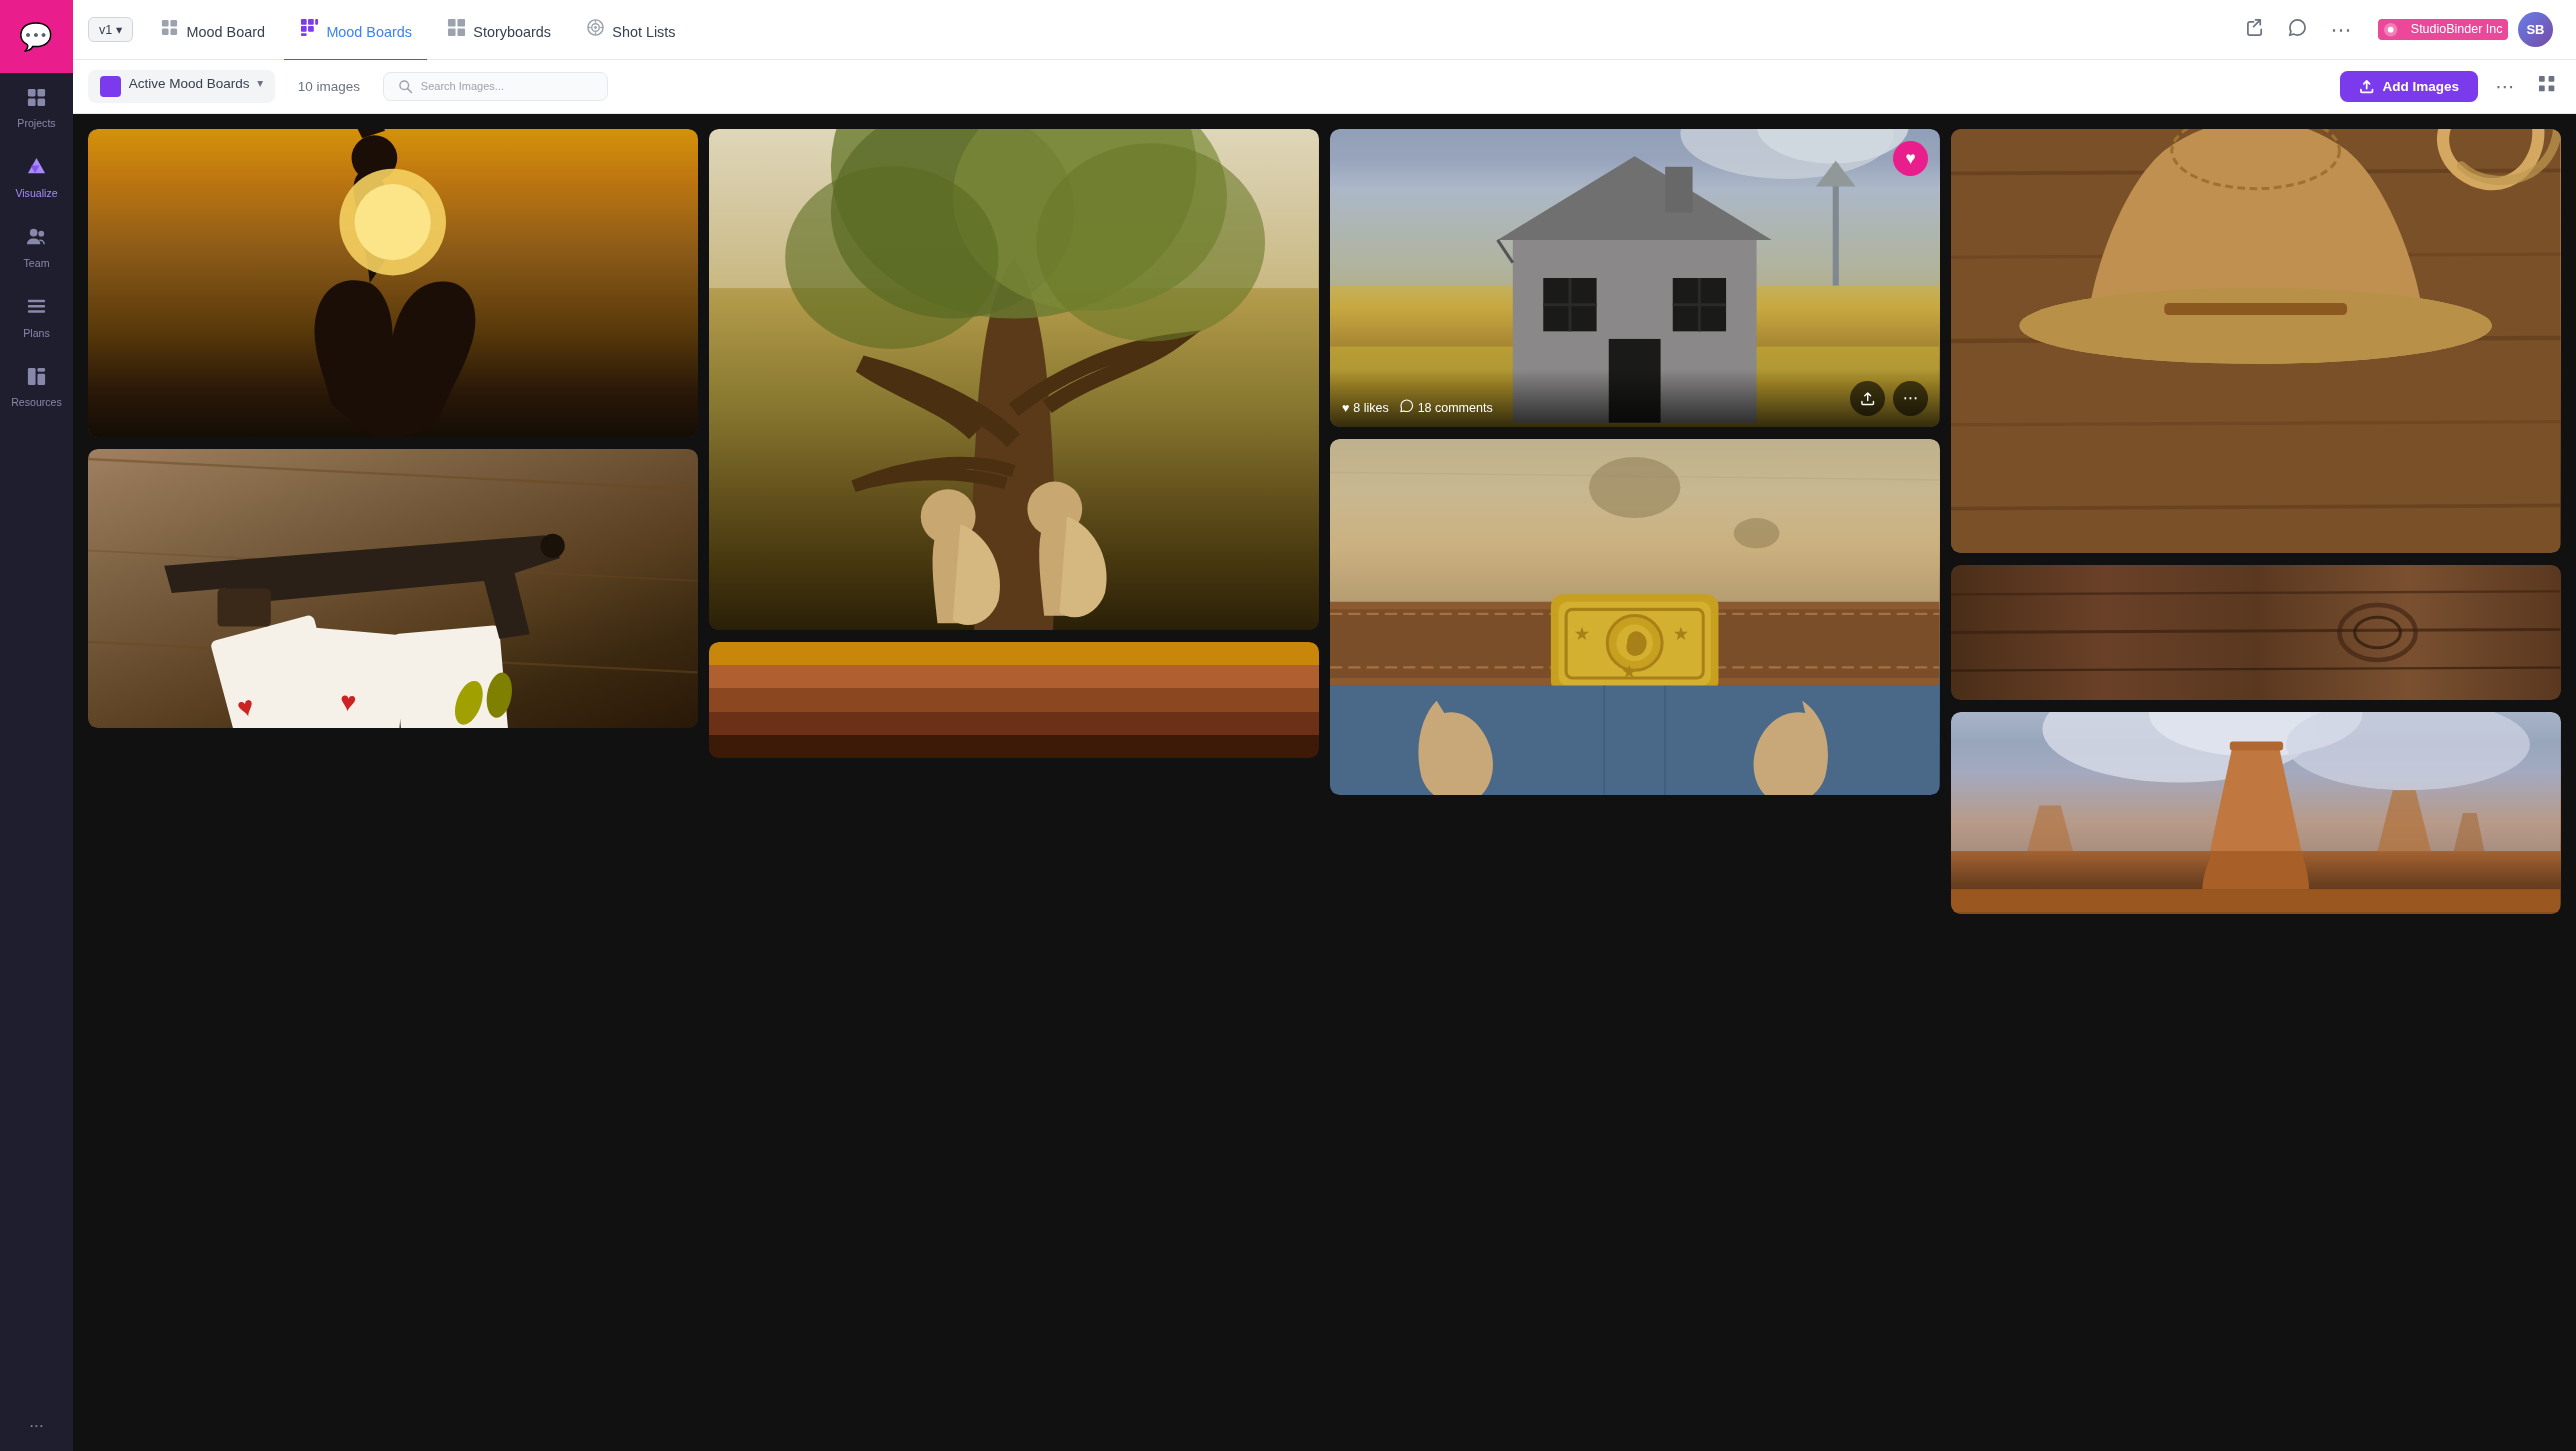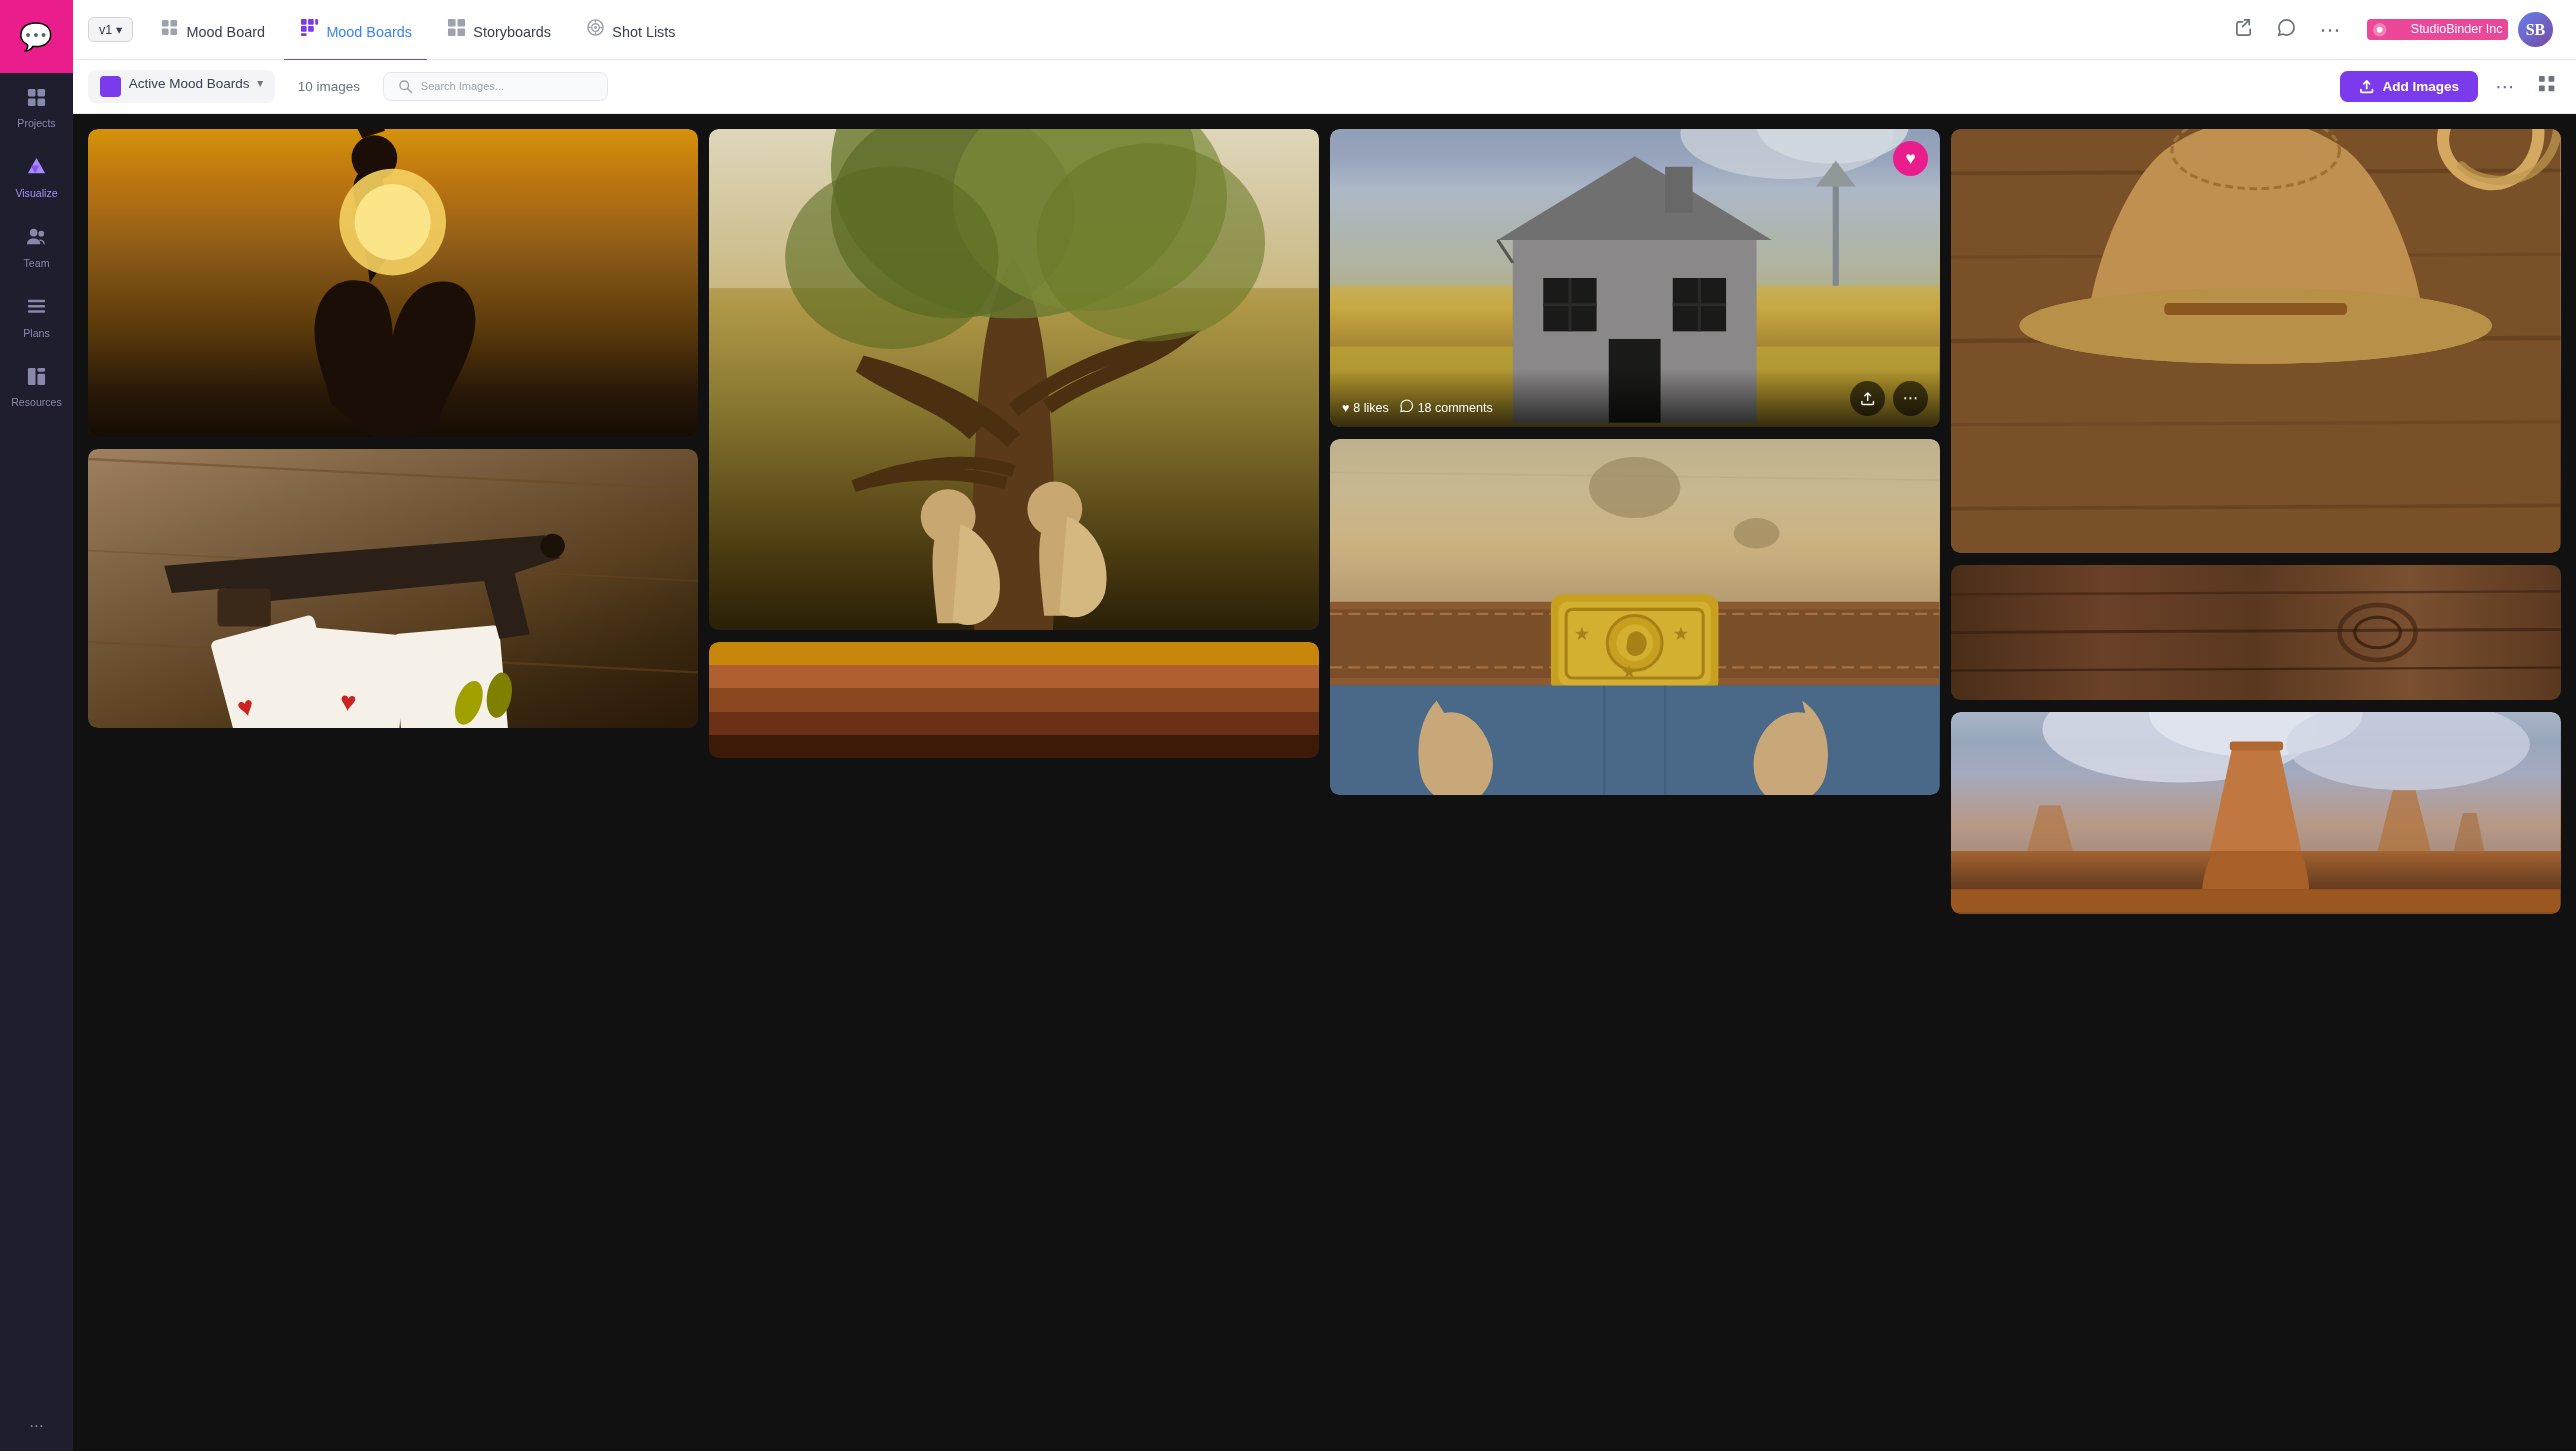--- a/index.html
+++ b/index.html
@@ -440,29 +440,29 @@
         </svg>
       </button>
       <button class="nav-action-btn">
         <svg width="19" height="19" viewBox="0 0 20 20" fill="none">
           <path d="M18 10C18 14.4 14.4 18 10 18C8.5 18 7.1 17.6 5.9 16.9L2 18L3.1 14.1C2.4 12.9 2 11.5 2 10C2 5.6 5.6 2 10 2C14.4 2 18 5.6 18 10Z" stroke="#6b7280" stroke-width="1.8" stroke-linecap="round"></path>
         </svg>
       </button>
       <button class="nav-action-btn" style="font-size:21px; letter-spacing:1px;">⋯</button>
 
       <div class="user-section">
-        <div style="background:#ec4899; border-radius:3.9px; padding:2.9px 5.8px; display:flex; align-items:center; gap:23px;">
+        <div style="background:#ec4899; border-radius:3.9px; padding:2.9px 5.8px; display:flex; align-items:center; gap:12px;">
           <svg width="15.4" height="15.4" viewBox="0 0 16 16" fill="none">
             <circle cx="8" cy="8" r="7" fill="white" fill-opacity="0.3"></circle>
             <circle cx="8" cy="8" r="3" fill="white"></circle>
           </svg>
           <span style="color:white; font-size:12.5px; font-weight:500;">StudioBinder Inc</span>
         </div>
         <div class="user-avatar">
-          <span style="font-size:16px;font-family:Liberation Serif, serif;">SB</span>
+          <span style="font-size:13px;">SB</span>
         </div>
       </div>
     </div>
   </div>
 
   <div class="toolbar">
     <div class="board-selector">
       <span class="board-selector-icon"></span>
       <span>Active Mood Boards</span>
       <span style="font-size:11.6px; color:#6b7280;">▾</span>

